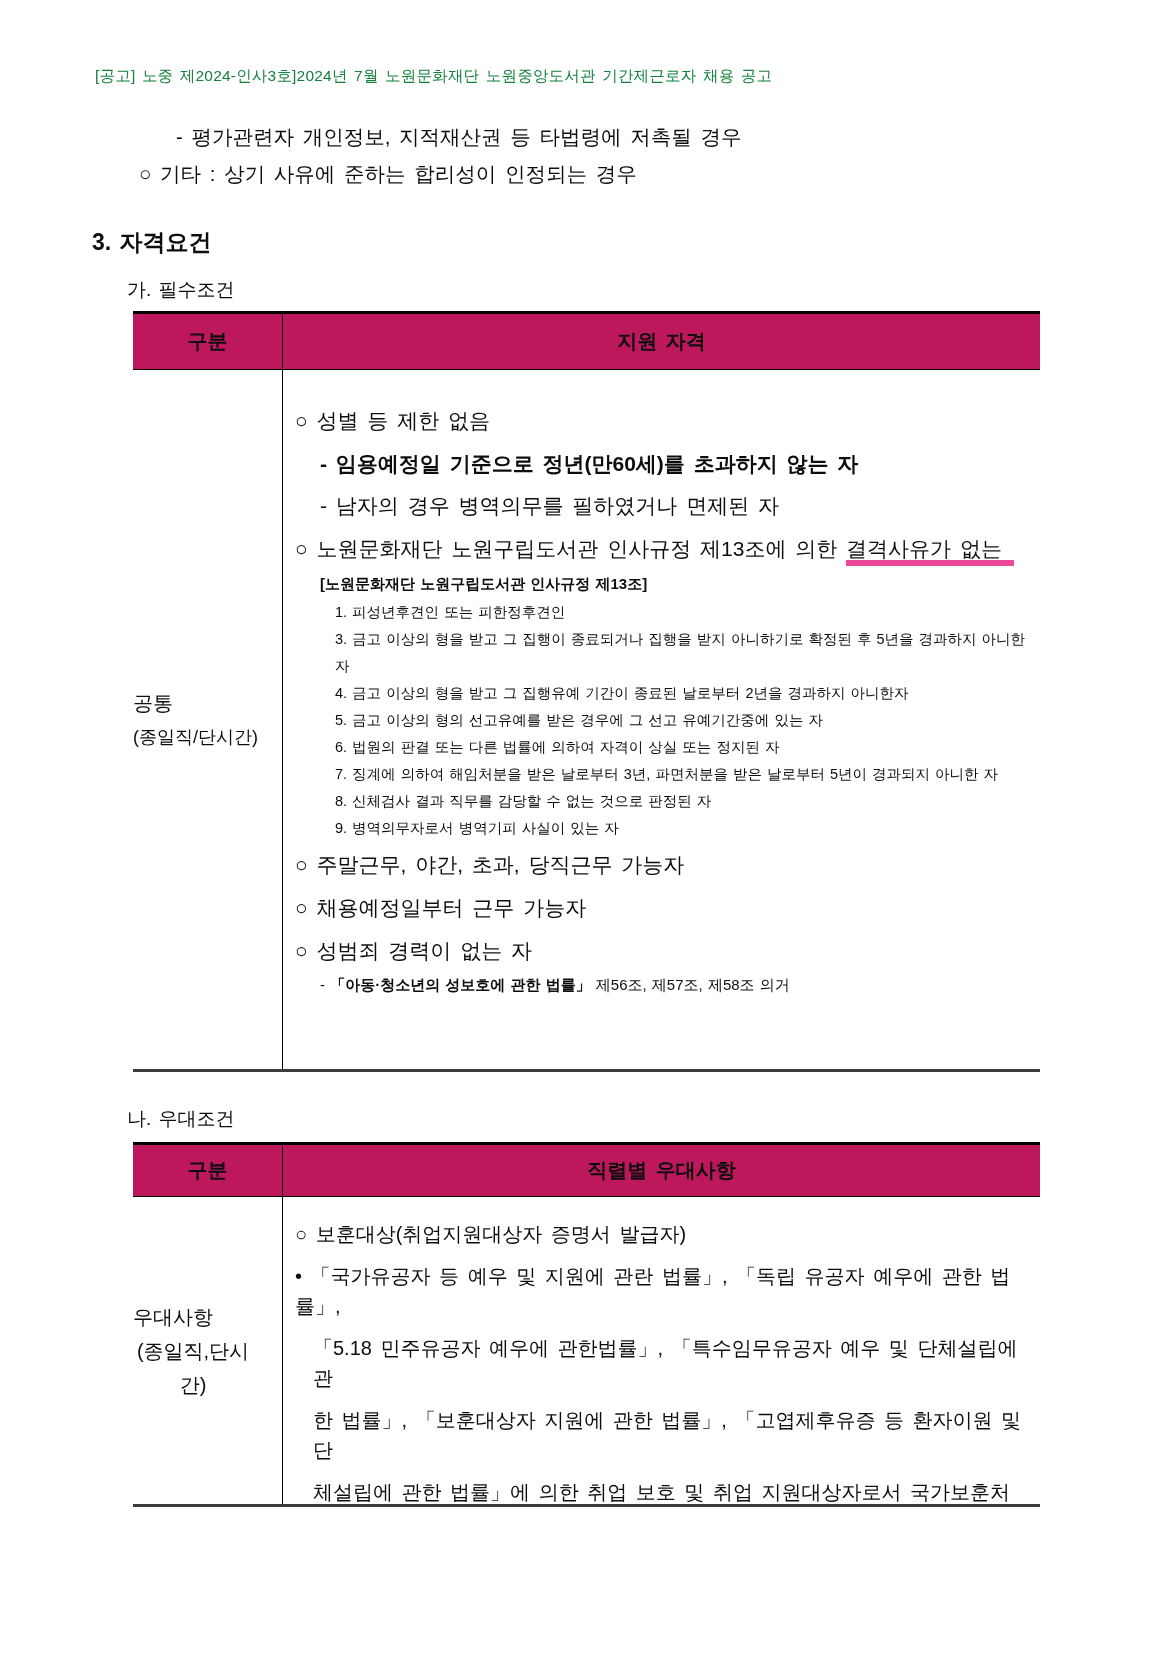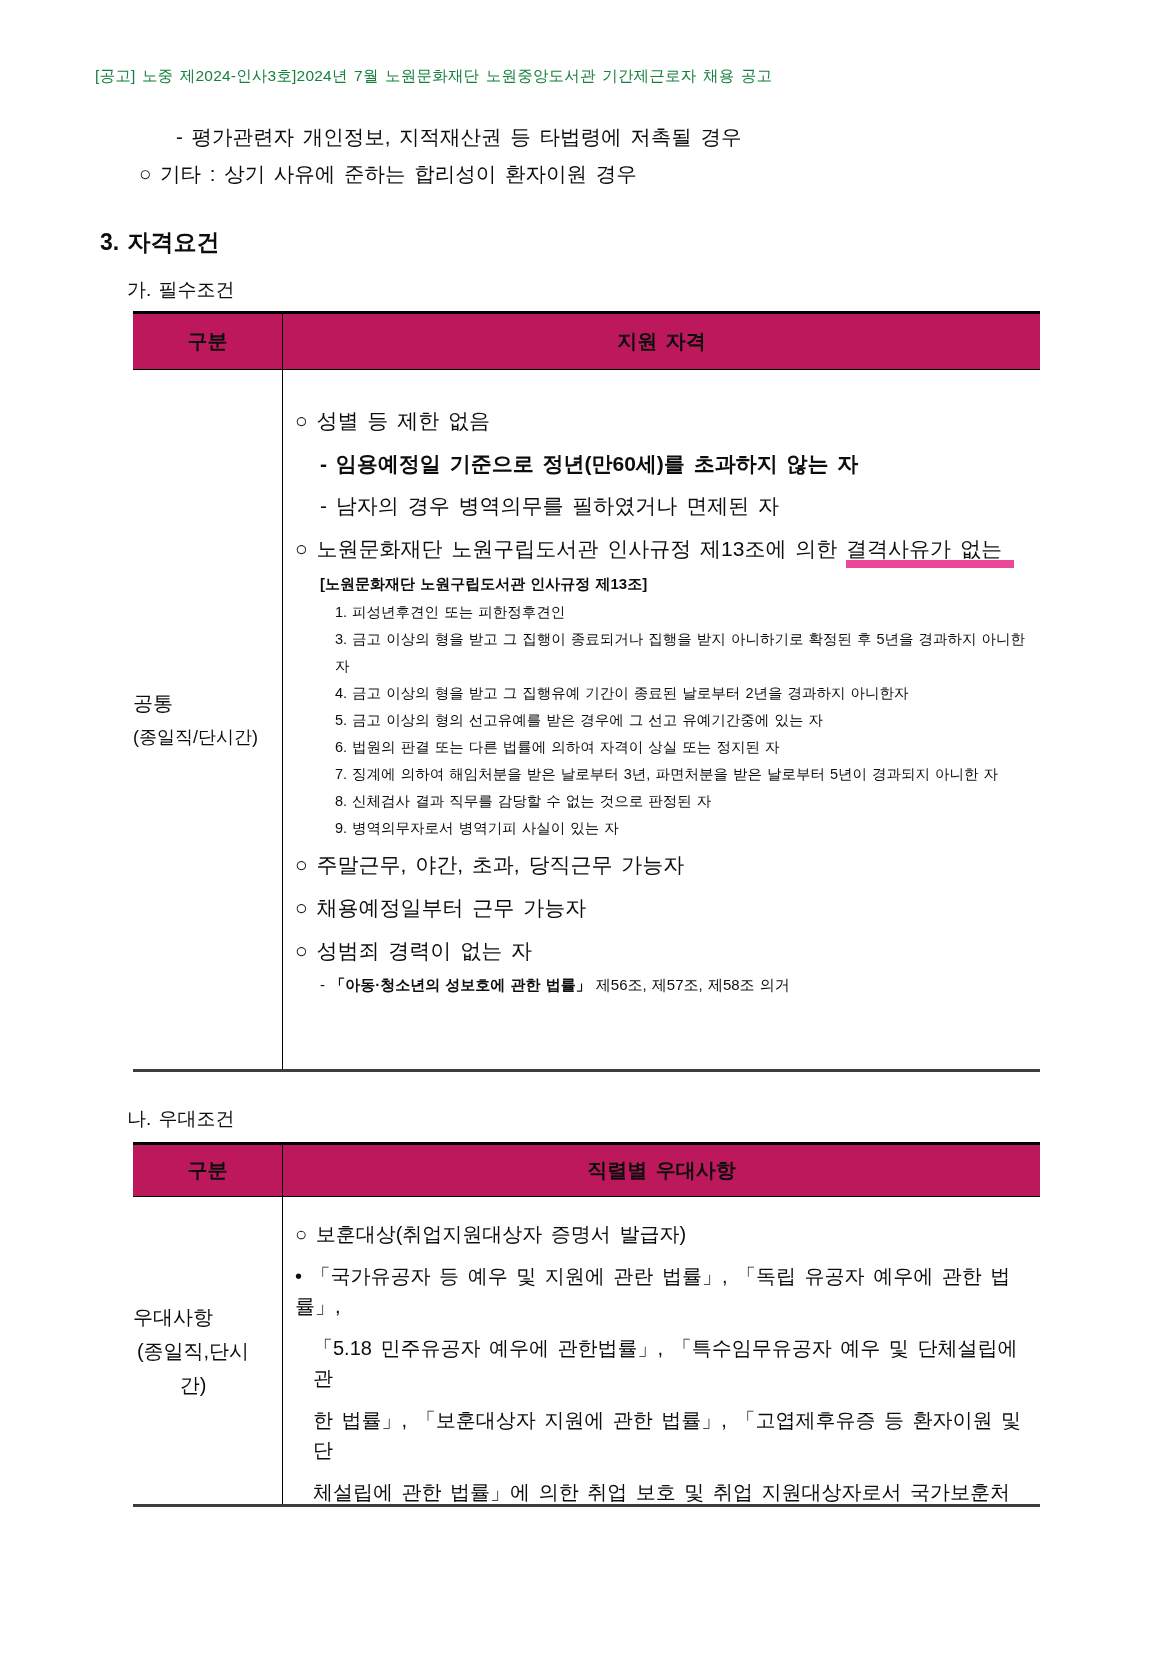--- a/index.html
+++ b/index.html
@@ -39,36 +39,36 @@
   .mid   { font-size:20px; line-height:30px; word-spacing:3px; }
   .smallb{ font-size:15px; line-height:22px; font-weight:bold; word-spacing:1px; }
   .tiny  { font-size:14.5px; line-height:27px; word-spacing:1px; }
   .small { font-size:15px; line-height:22px; word-spacing:1px; }
 
   .ind1 { padding-left:25px; }
   .ind2 { padding-left:40px; }
   .indlaw { padding-left:18px; }
 
   .b { font-weight:bold; }
-  .u { border-bottom:8px solid #ec4899; }
+  .u { border-bottom:6px solid #ec4899; }
   .u-ext { padding-right:12px; }
 
   .mb13 { margin-bottom:13px; } .mb12 { margin-bottom:12px; } .mb9 { margin-bottom:9px; }
   .mb8 { margin-bottom:8px; } .mb4 { margin-bottom:4px; } .mb11 { margin-bottom:11px; }
   .mt8 { margin-top:8px; }
 </style>
 </head>
 <body>
 
 <div class="abs header-line" style="left:95px; top:66px;">[공고] 노중 제2024-인사3호]2024년 7월 노원문화재단 노원중앙도서관 기간제근로자 채용 공고</div>
 
 <div class="abs intro" style="left:176px; top:123px;">- 평가관련자 개인정보, 지적재산권 등 타법령에 저촉될 경우</div>
-<div class="abs intro" style="left:139px; top:160px;">○ 기타 : 상기 사유에 준하는 합리성이 환자이원 경우</div>
+<div class="abs intro" style="left:139px; top:160px;">○ 기타 : 상기 사유에 준하는 합리성이 인정되는 경우</div>
 
-<div class="abs sec-title" style="left:100px; top:227px;text-align:right;">3. 자격요건</div>
+<div class="abs sec-title" style="left:92px; top:227px;text-align:right;">3. 자격요건</div>
 <div class="abs sub-label" style="left:127px; top:277px;">가. 필수조건</div>
 
 <div class="tbl t1" style="top:311px;">
   <div class="thead">
     <div class="th">구분</div>
     <div class="th">지원 자격</div>
   </div>
   <div class="tbody">
     <div class="label-cell">
       <div class="label-main">공통</div>

